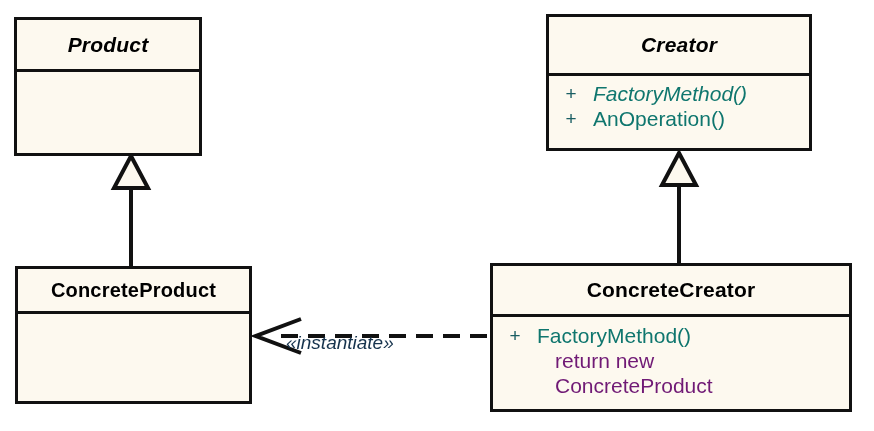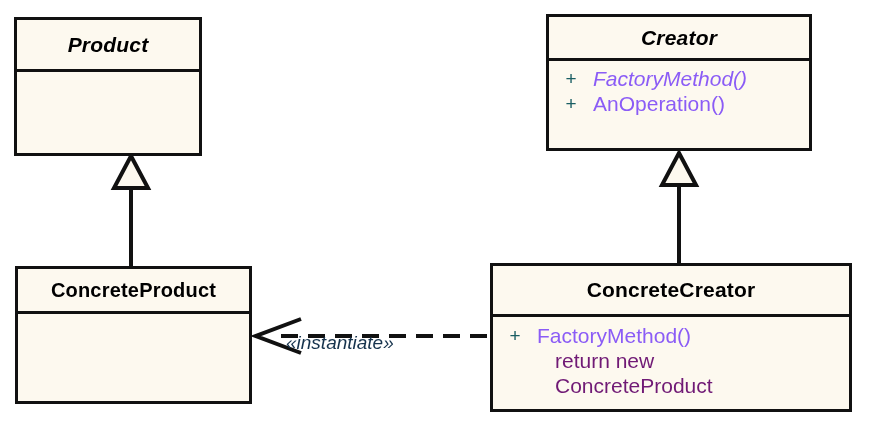--- a/index.html
+++ b/index.html
@@ -55,41 +55,41 @@
     white-space: nowrap;
   }
   .member-vis {
     color: #1a5e63;
     font-size: 19px;
     width: 44px;
     text-align: center;
     flex: 0 0 44px;
   }
   .member-name {
-    color: #8b5cf6;
+    color: #0f766e;
     font-size: 21px;
   }
   .member-name.abstract {
     font-style: italic;
   }
   .code-line {
     color: #701a75;
     font-size: 21px;
     line-height: 25px;
     margin-left: 62px;
     white-space: nowrap;
   }
 
   
   #class-product { left: 14px; top: 17px; width: 188px; height: 139px; }
   #class-product .uml-title { height: 52px; }
 
   
   #class-creator { left: 546px; top: 14px; width: 266px; height: 137px; }
-  #class-creator .uml-title { height: 44px; }
+  #class-creator .uml-title { height: 59px; }
   #class-creator .uml-body { padding-top: 5px; }
 
   
   #class-concreteproduct { left: 15px; top: 266px; width: 237px; height: 138px; }
   #class-concreteproduct .uml-title { height: 45px; font-size: 20px; }
 
   
   #class-concretecreator { left: 490px; top: 263px; width: 362px; height: 149px; justify-content: space-between; }
   #class-concretecreator .uml-title { height: 51px; }
   #class-concretecreator .uml-body { padding-top: 6px; }

